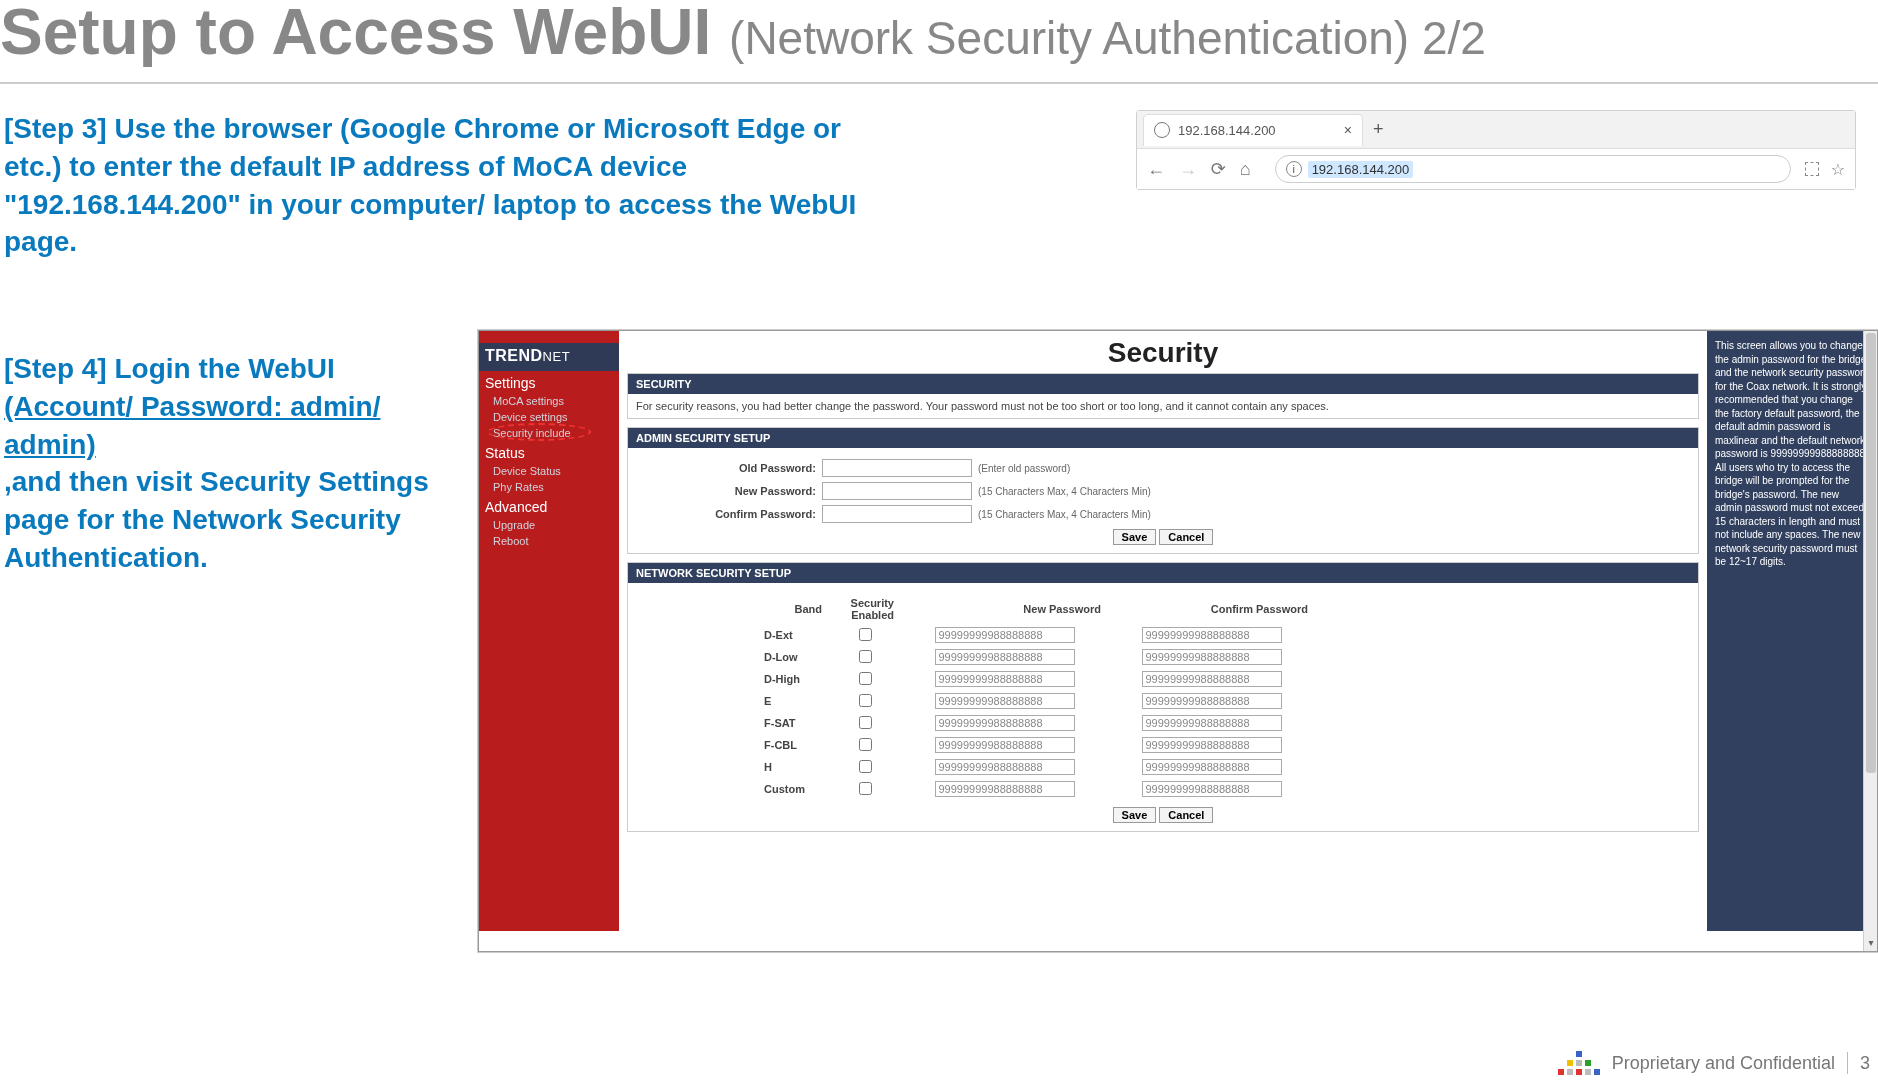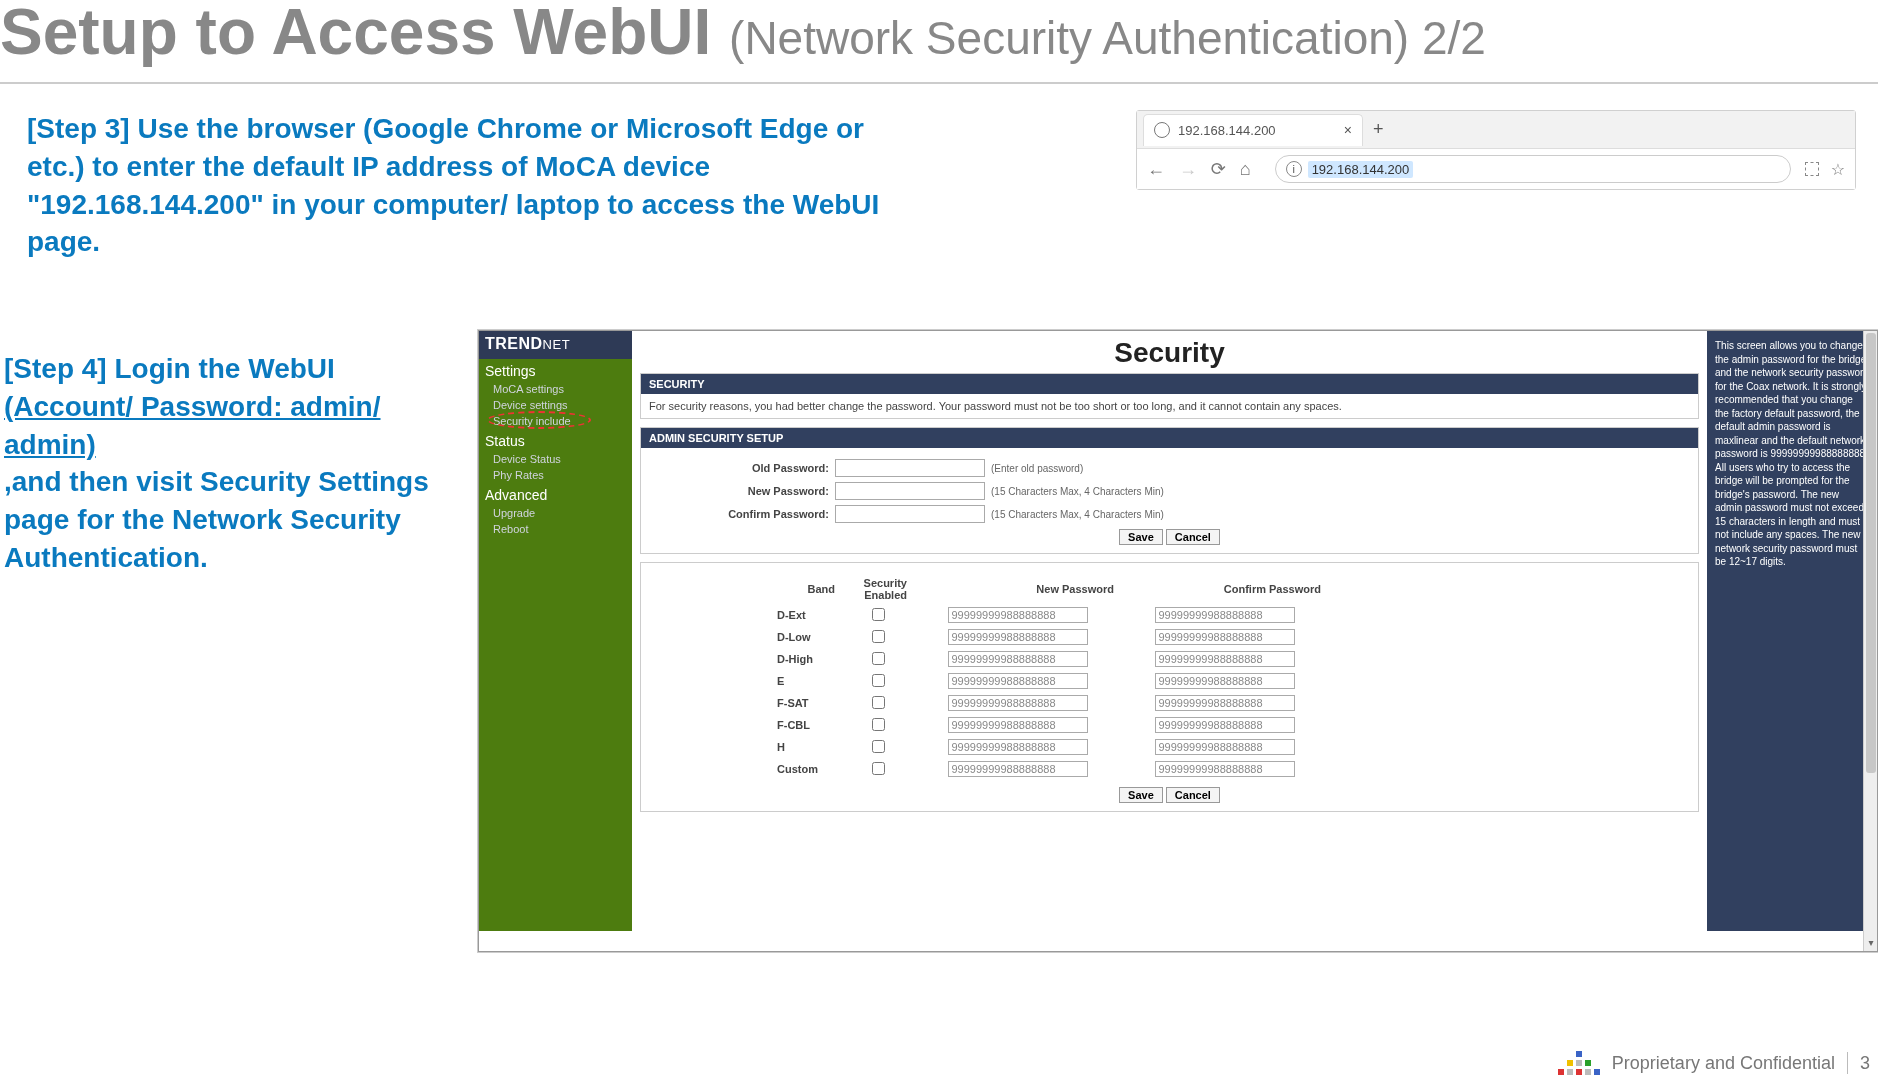--- a/index.html
+++ b/index.html
@@ -7,21 +7,21 @@
   .page { position: relative; width: 1878px; height: 1081px; }
 
   
   .title-row { padding: 0 0 0 0; }
   .title-row h1 { font-size: 64px; font-weight: bold; color: #888; line-height: 1; }
   .title-row h1 .sub { font-size: 46px; font-weight: normal; color: #888; }
   .hr { border: none; border-top: 2px solid #ccc; margin: 18px 0 22px 0; width: 100%; }
 
   
   .step { color: #0a7abf; font-weight: bold; font-size: 28px; line-height: 1.35; }
-  .step3 { position: absolute; left: 4px; top: 110px; width: 860px; margin-left: 23px; }
+  .step3 { position: absolute; left: 4px; top: 110px; width: 860px; }
   .step4 { position: absolute; left: 4px; top: 350px; width: 470px; }
   .step4 .ul { text-decoration: underline; }
 
   
   .browser-mock { position: absolute; right: 22px; top: 110px; width: 720px; border: 1px solid #d0d0d0; background: #fff; font-size: 14px; border-radius: 3px; }
   .bm-tabs { display: flex; align-items: center; background: #f2f2f2; height: 38px; border-bottom: 1px solid #ddd; }
   .bm-tab { display: flex; align-items: center; gap: 8px; background: #fff; height: 32px; margin-left: 6px; padding: 0 10px; border: 1px solid #ddd; border-bottom: none; border-radius: 5px 5px 0 0; width: 220px; }
   .bm-tab .globe { width:16px; height:16px; border:1px solid #777; border-radius:50%; display:inline-block; position:relative; }
   .bm-tab .ttitle { flex:1; color:#555; font-size:13px; }
   .bm-tab .xicon { color:#555; font-size:14px; }
@@ -31,21 +31,21 @@
   .bm-url { flex:1; display:flex; align-items:center; gap:6px; border:1px solid #ccc; border-radius:14px; height:28px; padding:0 10px; }
   .bm-url .info { width:16px; height:16px; border:1px solid #888; border-radius:50%; font-size:11px; line-height:14px; text-align:center; color:#555; }
   .bm-url .addr { background:#cfe7ff; padding:1px 4px; border-radius:2px; color:#333; font-size:13px; }
   .bm-right { display:flex; align-items:center; gap:12px; color:#777; }
   .bm-right .sq { width:14px; height:14px; border:1px dashed #888; }
   .bm-right .star { font-size:16px; }
 
   
   .webui { position: absolute; left: 478px; top: 330px; width: 1400px; height: 622px; border: 1px solid #999; background:#fff; box-shadow: 0 0 0 1px #ccc; }
   .webui-inner { display:flex; height: 600px; }
-  .webui-side { width: 153px; background:#4d7c0f; color:#fff; font-size: 11px; padding: 0 0; }
+  .webui-side { width: 140px; background:#b91c1c; color:#fff; font-size: 11px; padding: 12px 0; }
   .brand { background:#2e3a56; color:#fff; font-weight:bold; font-size:16px; padding:4px 6px 6px 6px; letter-spacing:0.5px; font-family: Arial; }
   .brand .net { font-weight:normal; font-size:13px; }
   .side-head { font-size:14px; padding:4px 6px 2px 6px; }
   .side-item { padding:2px 0 2px 14px; color:#d0d4de; cursor:pointer; }
   .side-sec { position:relative; }
   .circle-highlight { position:absolute; left:8px; top:-2px; width:104px; height:18px; border:2px dashed #e33; border-radius:50%; pointer-events:none; }
 
   .webui-main { flex:1; display:flex; flex-direction:column; }
   .webui-title { text-align:center; font-size:28px; font-weight:bold; padding:6px 0 4px 0; }
   .panel { margin: 0 8px 8px 8px; border:1px solid #ccc; }
@@ -176,20 +176,21 @@
               <span class="hint">(15 Characters Max, 4 Characters Min)</span>
             </div>
             <div class="btnrow">
               <button class="btn">Save</button>
               <button class="btn">Cancel</button>
             </div>
           </div>
         </div>
 
         <div class="panel">
+          <div class="panel-h">NETWORK SECURITY SETUP</div>
           <div class="panel-b">
             <table class="nettable">
               <thead>
                 <tr>
                   <th>Band</th>
                   <th style="width:70px">Security Enabled</th>
                   <th>New Password</th>
                   <th>Confirm Password</th>
                 </tr>
               </thead>

